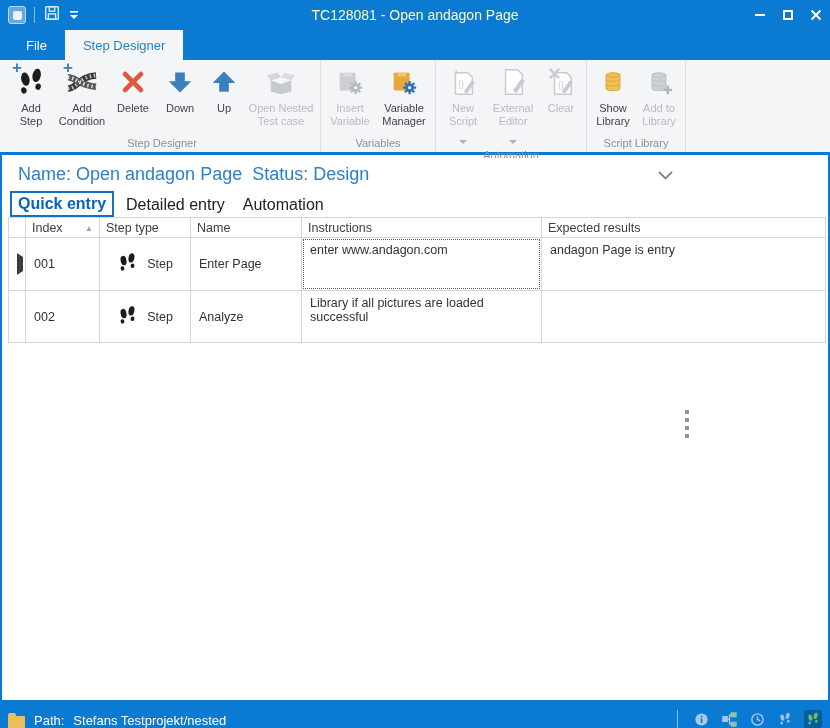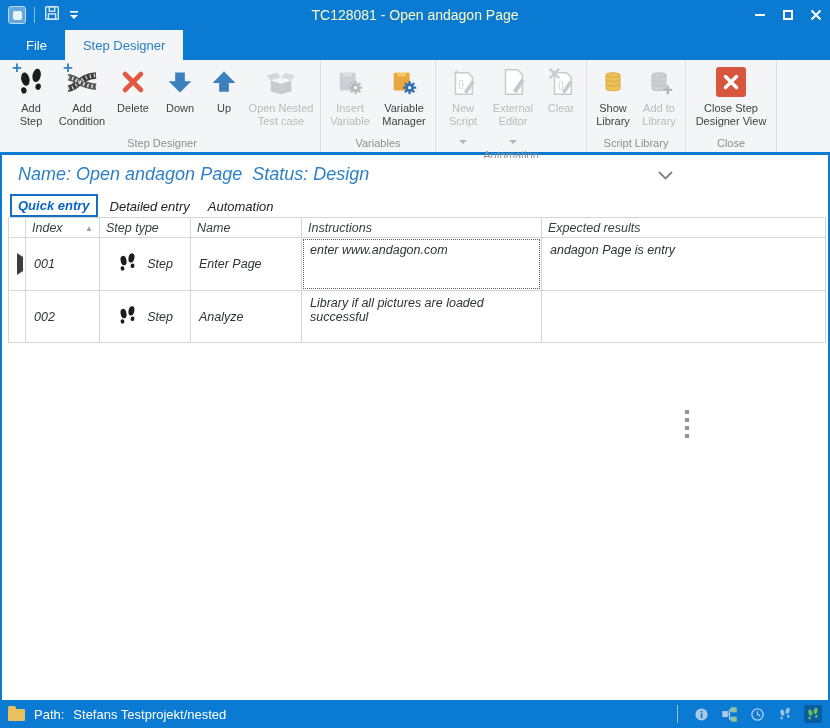--- a/index.html
+++ b/index.html
@@ -43,27 +43,27 @@
   .rbuttons{display:flex;flex:1;align-items:flex-start;}
   .rgroup-label{text-align:center;color:var(--group-label);font-size:11px;padding:1px 4px 4px;}
   .rbtn{display:flex;flex-direction:column;align-items:center;padding:3px 2px 0;min-height:74px;}
   .ricon{width:34px;height:34px;display:flex;align-items:center;justify-content:center;position:relative;}
   .rlabel{font-size:11px;line-height:13px;text-align:center;color:var(--label);margin-top:3px;white-space:pre-line;}
   .rbtn.disabled .rlabel{color:var(--disabled);}
   .plus-badge{position:absolute;left:-2px;top:-4px;color:#3b82c4;font-size:17px;font-weight:bold;line-height:14px;}
   .dd-arrow{margin-top:2px;}
 
   
-  .content{position:absolute;left:0;top:158px;width:695px;height:542px;background:#fff;font-style:italic;}
+  .content{position:absolute;left:0;top:158px;width:695px;height:542px;background:#fff;}
   .panel-header{display:flex;align-items:center;padding:6px 16px 2px 16px;}
   .panel-title{font-size:18px;color:#2e80c6;white-space:pre;}
   .panel-chevron{margin-left:auto;margin-right:8px;}
 
   .subtabs{display:flex;align-items:flex-end;margin:6px 0 0 8px;height:24px;}
-  .stab{font-size:13px;color:#222;padding:3px 9px;}
+  .stab{font-size:16px;color:#222;padding:3px 9px;}
   .stab.active{border:2px solid #1470c2;color:#0a63c0;font-weight:bold;padding:2px 6px;margin-right:3px;background:#fff;}
 
   table.grid{border-collapse:collapse;table-layout:fixed;margin-left:6px;width:818px;
              font-size:12.5px;color:#2f3337;}
   .grid th{height:20px;font-weight:normal;text-align:left;padding:2px 6px;color:#3c4043;
            border:1px solid var(--border-gray);border-left:none;position:relative;}
   .grid th:first-child{border-left:1px solid var(--border-gray);}
   .grid td{border-right:1px solid var(--border-gray);border-bottom:1px solid var(--border-gray);
            padding:2px 8px;vertical-align:middle;}
   .grid td:first-child{border-left:1px solid var(--border-gray);}
@@ -75,21 +75,21 @@
            border-bottom:4px solid transparent;margin:0 auto;}
   .steptype{display:flex;align-items:center;justify-content:center;gap:9px;}
   td.focuscell{position:relative;}
   .focusbox{position:absolute;inset:1px;border:1px dotted #5a5a5a;pointer-events:none;}
 
   .grip{position:absolute;right:8px;top:252px;display:flex;flex-direction:column;gap:4px;}
   .grip i{width:4px;height:4px;background:#8e9296;display:block;}
 
   
   .statusbar{position:absolute;left:-2px;bottom:-2px;width:830px;height:28px;background:var(--blue);
-             display:flex;align-items:center;color:#fff;font-size:13px;padding:0 8px;}
+             display:flex;align-items:flex-end;color:#fff;font-size:13px;padding:0 8px;}
   .folder{position:relative;width:17px;height:12px;background:#e9c05b;border-radius:1px;margin-top:2px;}
   .folder:before{content:"";position:absolute;left:0;top:-3px;width:8px;height:3px;background:#e9c05b;
                  border-radius:2px 2px 0 0;}
   .sb-label{margin-left:9px;}
   .sb-value{margin-left:9px;}
   .sb-right{margin-left:auto;display:flex;align-items:center;gap:10px;}
   .sb-sep{width:1px;height:18px;background:rgba(255,255,255,.55);margin-right:4px;}
   .sb-ic{width:18px;height:18px;display:flex;align-items:center;justify-content:center;opacity:.85;}
   .sb-ic.active{background:#085d9f;border-radius:2px;opacity:1;}
 </style>
@@ -320,35 +320,20 @@
               </g>
               <path d="M26 20 V30 M21 25 H31" stroke="#b0b4b8" stroke-width="2.8"></path>
             </svg>
           </div>
           <div class="rlabel">Add to Library</div>
         </div>
       </div>
       <div class="rgroup-label">Script Library</div>
     </div>
 
-    <div class="rgroup">
-      <div class="rbuttons">
-        <div class="rbtn" style="width:84px">
-          <div class="ricon">
-            <div style="width:30px;height:30px;background:#d9563e;border-radius:3px;display:flex;align-items:center;justify-content:center;">
-              <svg width="16" height="16" viewBox="0 0 16 16">
-                  <path d="M2.5 2.5 L13.5 13.5 M13.5 2.5 L2.5 13.5" stroke="#fff" stroke-width="3.4" stroke-linecap="round"></path>
-                </svg>
-            </div>
-          </div>
-          <div class="rlabel">Close Step Designer View</div>
-        </div>
-      </div>
-      <div class="rgroup-label">Close</div>
-    </div>
   </div>
 
   <div class="content">
     <div class="panel-header">
       <span class="panel-title">Name: Open andagon Page  Status: Design</span>
       <span class="panel-chevron">
         <svg width="15" height="9" viewBox="0 0 15 9">
             <path d="M1 1 L7.5 7.5 L14 1" stroke="#808488" stroke-width="1.8" fill="none"></path>
           </svg>
       </span>

